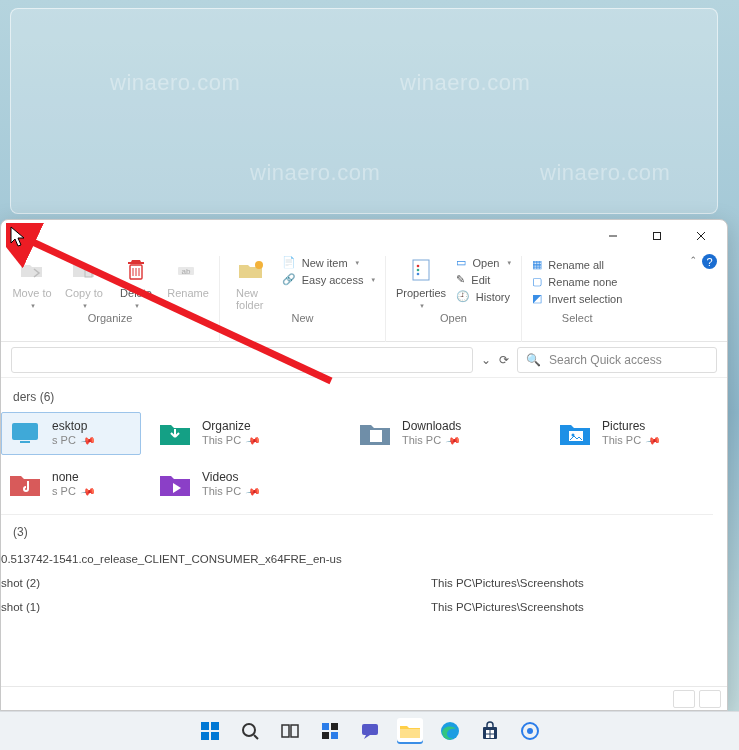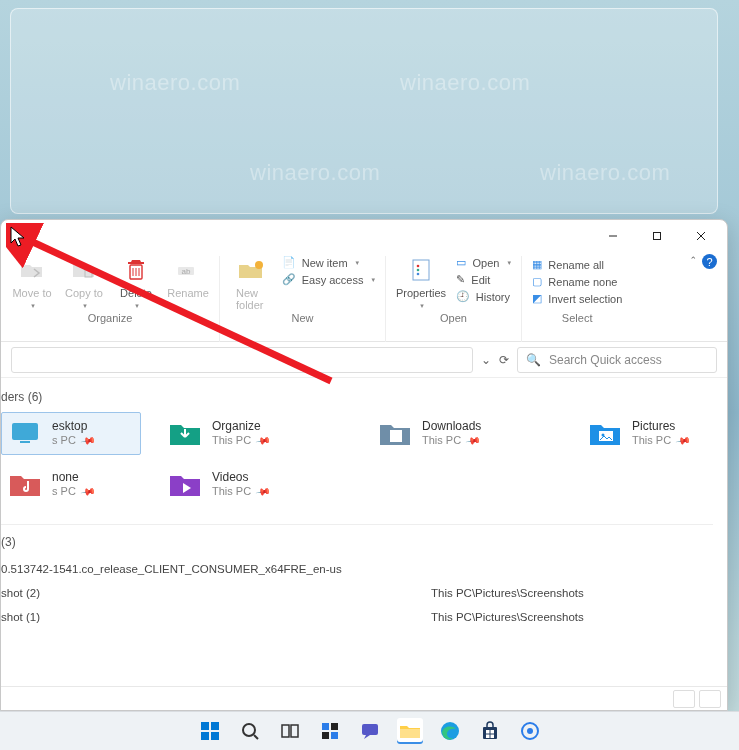--- a/index.html
+++ b/index.html
@@ -52,22 +52,22 @@
   .collapse-caret{position:absolute; right:30px; top:3px; font-size:9px; color:#666;}
 
   
   .navrow { height: 36px; display:flex; align-items:center; gap:8px; padding: 0 10px; border-bottom:1px solid #eee; }
   .addr { flex: 1 1 auto; height:26px; border:1px solid #ddd; border-radius:3px; }
   .navicon { color:#666; font-size:12px;}
   .search { width:200px; height:26px; border:1px solid #ddd; border-radius:3px; display:flex; align-items:center; padding:0 8px; gap:8px; color:#888; font-size:12px;}
 
   
   .content { padding: 12px 14px 4px 0; font-size:12px; color:#333; }
-  .sect-head { font-size:12px; color:#555; margin: 0 0 8px 0; }
-  .folder-grid { display:grid; grid-template-columns: 140px 190px 190px 190px; gap: 8px 20px; margin-bottom:18px;}
+  .sect-head { font-size:12px; color:#555; margin: 0 0 8px 12px; }
+  .folder-grid { display:grid; grid-template-columns: 140px 190px 190px 190px; gap: 8px 10px; margin-bottom:8px;}
   .folder { display:flex; gap:10px; align-items:center; padding:6px; border:1px solid transparent; border-radius:2px;}
   .folder.sel { border:1px solid #9cc4ea; background:#eaf3fb; }
   .folder .txt { display:flex; flex-direction:column; line-height:1.25;}
   .folder .sub { color:#888; font-size:11px;}
   .folder .pin { color:#9aa1a7; font-size:10px; display:inline-block; transform: rotate(35deg); margin-left:3px; }
   .ficon { width:34px;height:28px; display:flex; align-items:center; justify-content:center;}
 
   .recent-lbl { margin-top:4px; margin-bottom:8px; color:#555; }
   .recent-row { display:grid; grid-template-columns: 430px 1fr; font-size:11.5px; color:#444; padding:6px 0;}
   .recent-row + .recent-row { }

